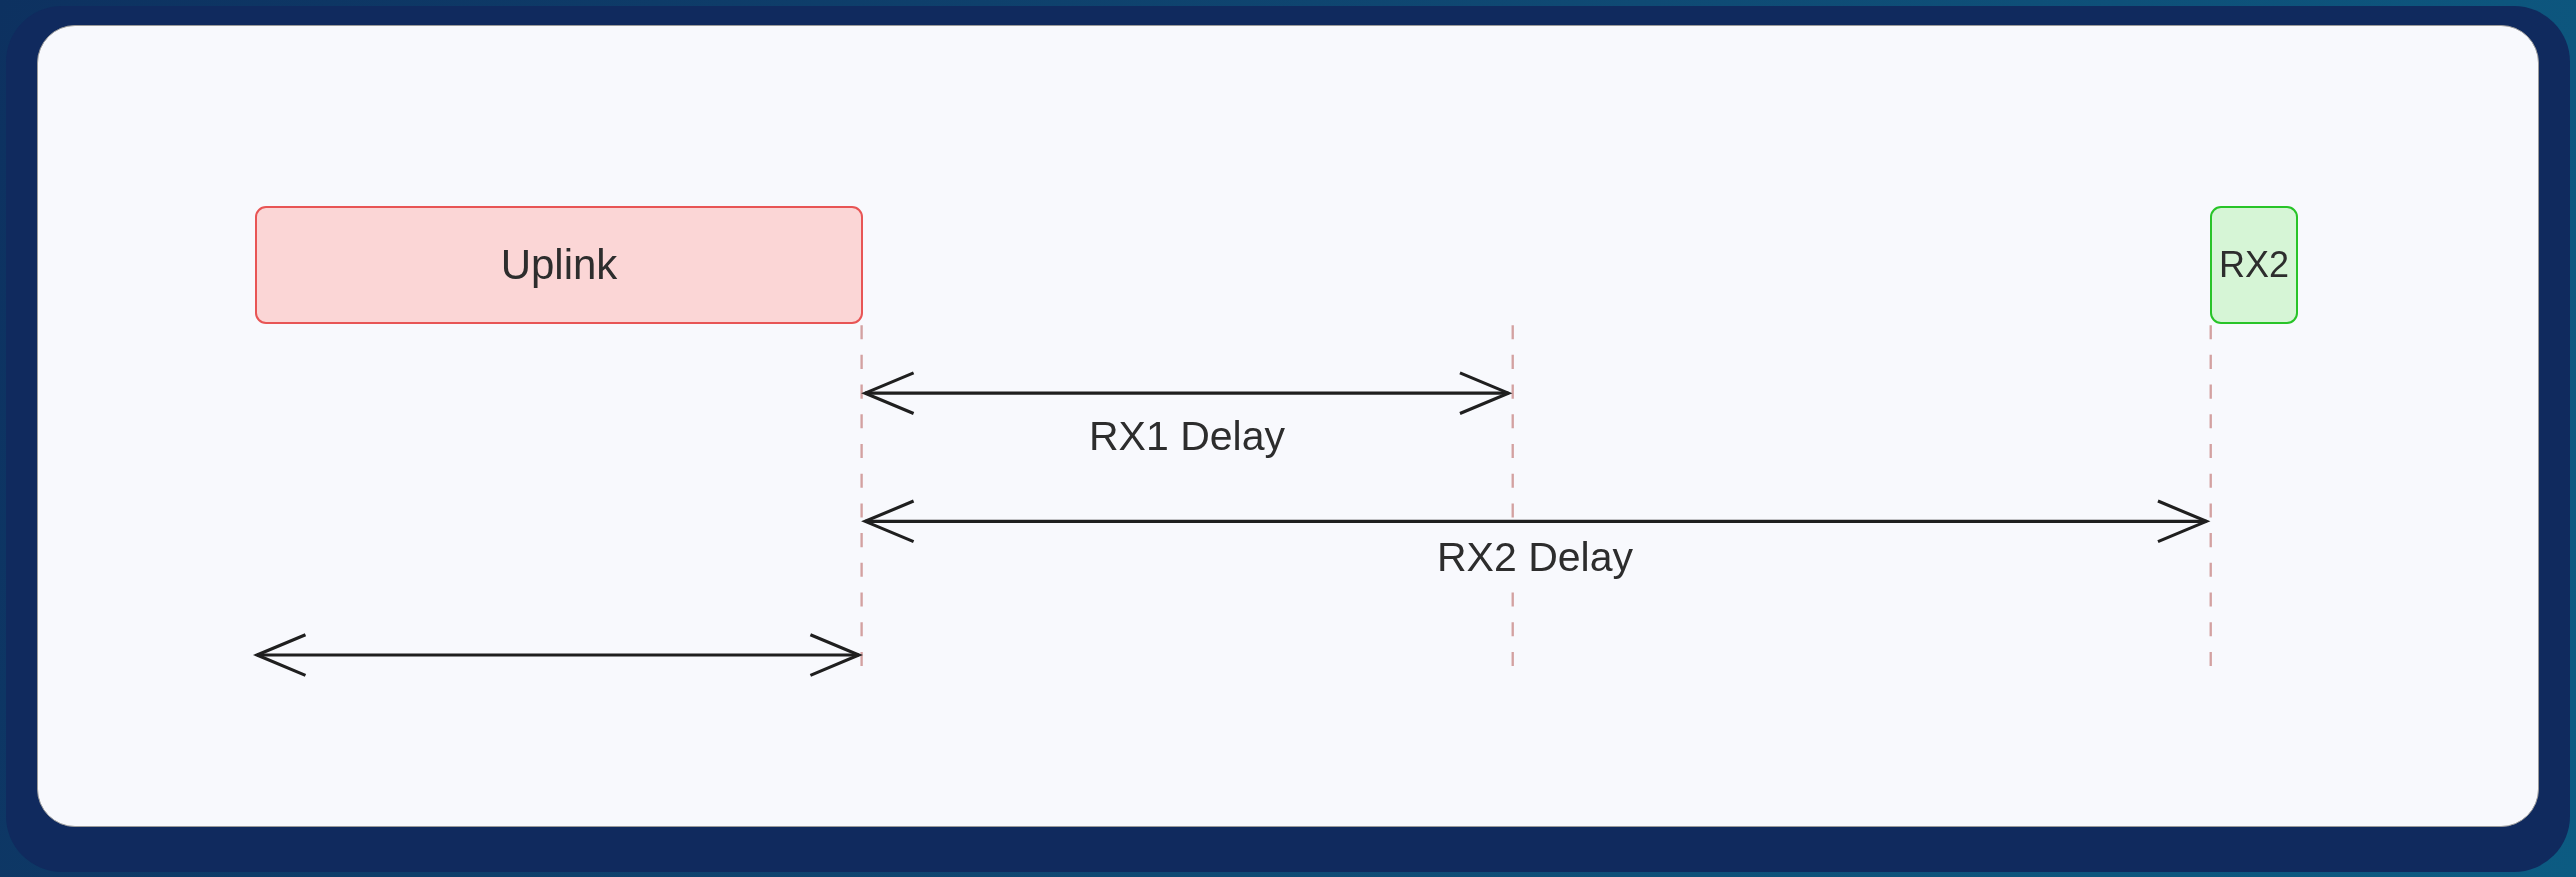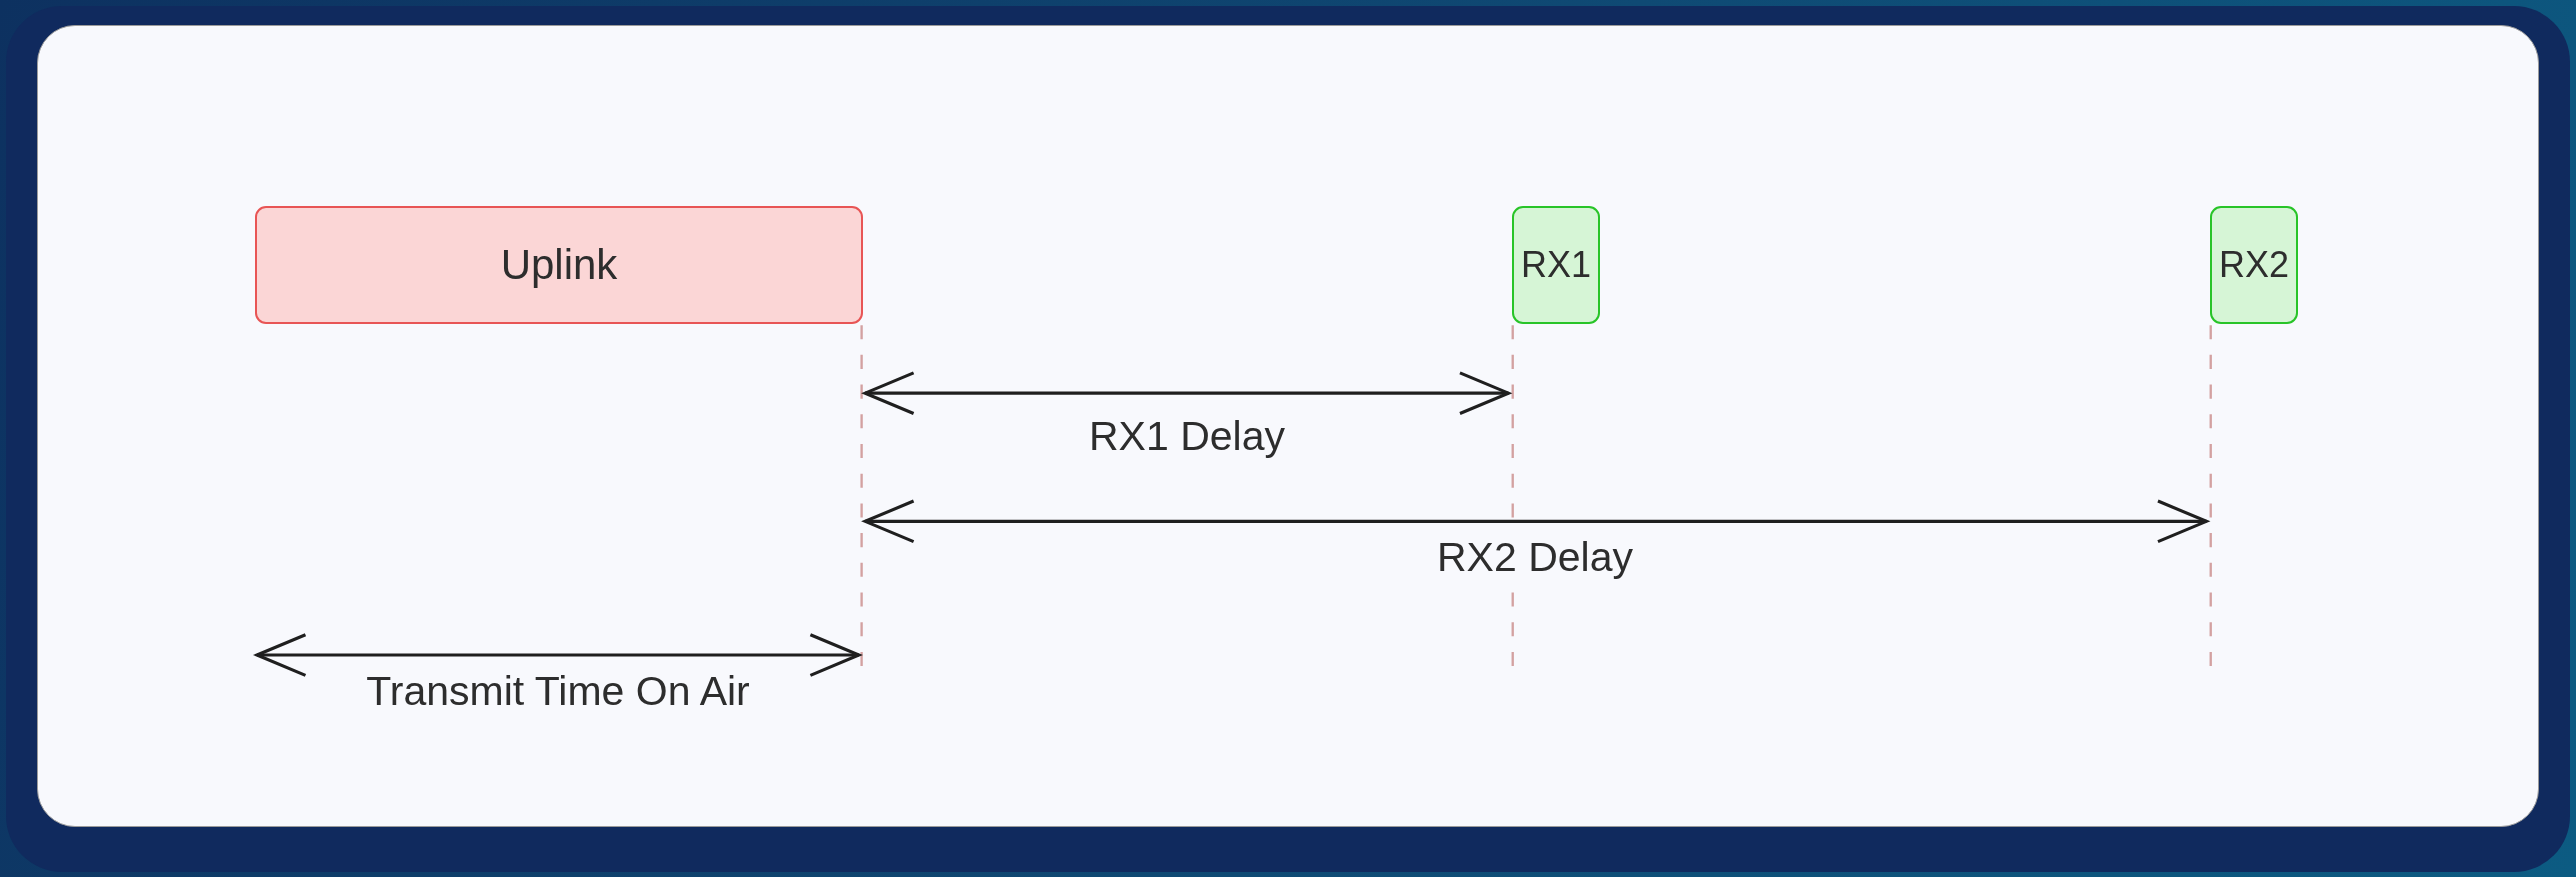--- a/index.html
+++ b/index.html
@@ -81,23 +81,20 @@
 </head>
 <body>
 
 <div class="stage">
   <div class="frame"></div>
   <div class="card"></div>
 
   <div class="node node-uplink">
     <span>Uplink</span>
   </div>
-  <div class="node node-rx node-rx1">
-    <span>RX1</span>
-  </div>
   <div class="node node-rx node-rx2">
     <span>RX2</span>
   </div>
 
   <svg class="overlay-svg" viewBox="0 0 3294 1122">
 
     <line class="dashline" x1="1101.5" y1="416" x2="1101.5" y2="858"></line>
     <line class="dashline" x1="1934.5" y1="416" x2="1934.5" y2="858"></line>
     <line class="dashline" x1="2827.5" y1="416" x2="2827.5" y2="858"></line>
 
@@ -115,15 +112,14 @@
 
     <g>
       <line class="arrow-stroke" x1="328" y1="838" x2="1098" y2="838"></line>
       <polyline class="arrow-stroke" points="390,812 328,838 390,864"></polyline>
       <polyline class="arrow-stroke" points="1036,812 1098,838 1036,864"></polyline>
     </g>
   </svg>
 
   <div class="measure-label" style="left:1187px;top:436px;">RX1 Delay</div>
   <div class="measure-label" style="left:1535px;top:557px;text-align:center;">RX2 Delay</div>
-  <div class="measure-label" style="left:558px;top:691px;">Transmit Time On Air</div>
 </div>
 
 
 </body></html>

